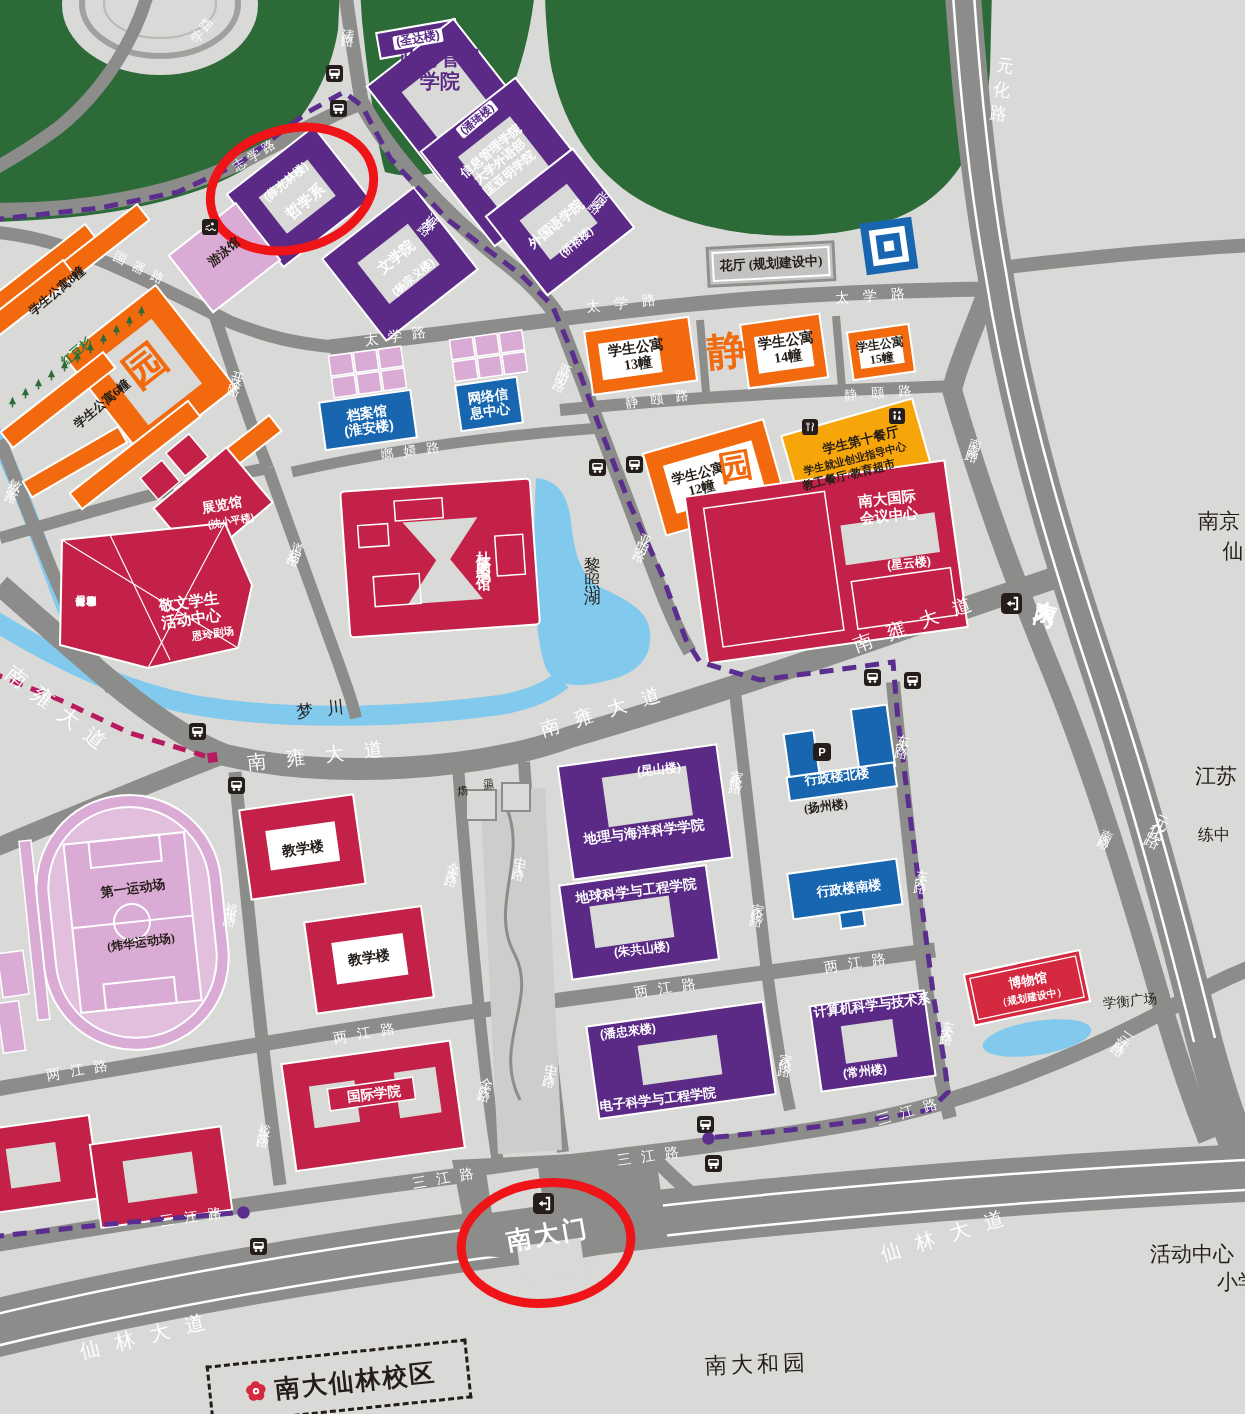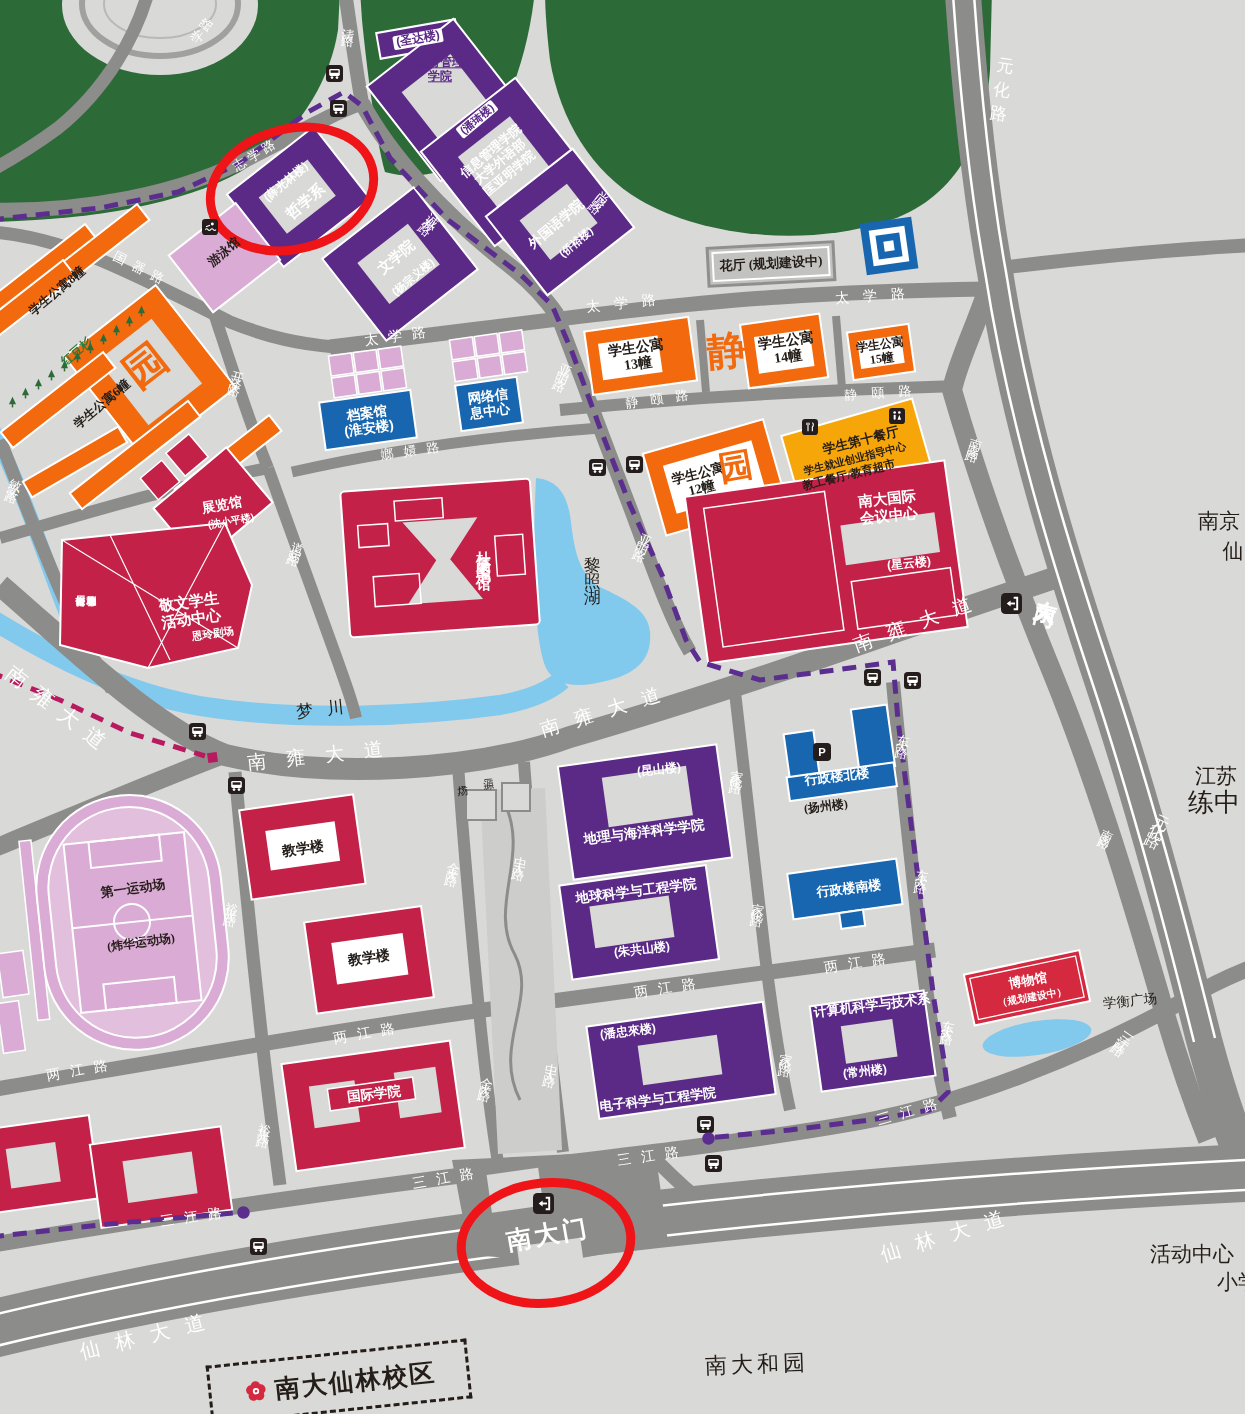--- a/index.html
+++ b/index.html
@@ -405,21 +405,21 @@
       <div class="lbl road" style="left: 196px; top: 1217px; font-size: 14px; letter-spacing: 10px; transform: translate(-50%, -50%) rotate(-8deg);">三江路</div>
       <div class="lbl road" style="left: 448px; top: 1178px; font-size: 14px; letter-spacing: 10px; transform: translate(-50%, -50%) rotate(-10deg);">三江路</div>
       <div class="lbl road" style="left: 653px; top: 1156px; font-size: 14px; letter-spacing: 10px; transform: translate(-50%, -50%) rotate(-8deg);">三江路</div>
       <div class="lbl road" style="left: 912px; top: 1111px; font-size: 14px; letter-spacing: 10px; transform: translate(-50%, -50%) rotate(-16deg);">三江路</div>
       <div class="lbl road v" style="left: 1130px; top: 1032px; font-size: 14px; letter-spacing: 6px; transform: translate(-50%, -50%) rotate(35deg);">三江路</div>
       <div class="lbl road" style="left: 150px; top: 1335px; font-size: 20px; letter-spacing: 16px; transform: translate(-50%, -50%) rotate(-14deg);">仙林大道</div>
       <div class="lbl road" style="left: 950px; top: 1234px; font-size: 20px; letter-spacing: 16px; transform: translate(-50%, -50%) rotate(-17deg);">仙林大道</div>
       <div class="lbl gate v" style="left: 1053px; top: 586px; font-size: 22px; letter-spacing: 2px; transform: translate(-50%, -50%) rotate(15deg);">东大门</div>
       <div class="lbl gate" style="left: 548px; top: 1234px; font-size: 25px; letter-spacing: 3px; transform: translate(-50%, -50%) rotate(-10deg);">南大门</div>
       <div class="lbl purbox" style="left: 418px; top: 39px; font-size: 12px; transform: translate(-50%, -50%) rotate(-10deg);">(圣达楼)</div>
-      <div class="lbl purtxt" style="left: 440px; top: 70px; font-size: 12px; transform: translate(-50%, -50%) rotate(0deg); text-decoration: underline;">政府管理
+      <div class="lbl purtxt" style="left: 440px; top: 70px; font-size: 20px; transform: translate(-50%, -50%) rotate(0deg);">政府管理
 学院</div>
       <div class="lbl wb" style="left: 286px; top: 182px; font-size: 11.5px; transform: translate(-50%, -50%) rotate(-40deg);">(薛光林楼)</div>
       <div class="lbl wb" style="left: 305px; top: 201px; font-size: 15px; transform: translate(-50%, -50%) rotate(-40deg);">哲学系</div>
       <div class="lbl wb" style="left: 500px; top: 162px; font-size: 12.5px; transform: translate(-50%, -50%) rotate(-40deg);">信息管理学院
 大学外语部
 匡亚明学院</div>
       <div class="lbl purbox" style="left: 477px; top: 119px; font-size: 11px; transform: translate(-50%, -50%) rotate(-40deg);">(潘琦楼)</div>
       <div class="lbl wb" style="left: 396px; top: 257px; font-size: 14.5px; transform: translate(-50%, -50%) rotate(-40deg);">文学院</div>
       <div class="lbl wb" style="left: 413px; top: 277px; font-size: 11px; transform: translate(-50%, -50%) rotate(-40deg);">(杨宗义楼)</div>
       <div class="lbl wb" style="left: 556px; top: 224px; font-size: 13.5px; transform: translate(-50%, -50%) rotate(-40deg);">外国语学院</div>
@@ -478,21 +478,21 @@
       <div class="lbl wb" style="left: 865px; top: 1072px; font-size: 12px; transform: translate(-50%, -50%) rotate(-7deg);">(常州楼)</div>
       <div class="lbl wb" style="left: 628px; top: 1032px; font-size: 12px; transform: translate(-50%, -50%) rotate(-7deg);">(潘忠來楼)</div>
       <div class="lbl wb" style="left: 658px; top: 1100px; font-size: 13px; transform: translate(-50%, -50%) rotate(-7deg);">电子科学与工程学院</div>
       <div class="lbl wb" style="left: 374px; top: 1094px; font-size: 13.5px; transform: translate(-50%, -50%) rotate(-7deg);">国际学院</div>
       <div class="lbl bks" style="left: 757px; top: 1364px; font-size: 22px; letter-spacing: 4px; transform: translate(-50%, -50%) rotate(-2deg);">南大和园</div>
       <div class="lbl bks" style="left: 1192px; top: 1255px; font-size: 21px; transform: translate(-50%, -50%) rotate(0deg);">活动中心</div>
       <div class="lbl bks" style="left: 1238px; top: 1283px; font-size: 21px; transform: translate(-50%, -50%) rotate(0deg);">小学</div>
       <div class="lbl bks" style="left: 1219px; top: 522px; font-size: 21px; transform: translate(-50%, -50%) rotate(0deg);">南京</div>
       <div class="lbl bks" style="left: 1233px; top: 552px; font-size: 21px; transform: translate(-50%, -50%) rotate(0deg);">仙</div>
       <div class="lbl bks" style="left: 1216px; top: 777px; font-size: 21px; transform: translate(-50%, -50%) rotate(0deg);">江苏</div>
-      <div class="lbl bks" style="left: 1214px; top: 803px; font-size: 26px; transform: translate(-50%, -50%) rotate(0deg);">练中</div>
+      <div class="lbl bks" style="left: 1214px; top: 835px; font-size: 16px; transform: translate(-50%, -50%) rotate(0deg);">练中</div>
       <svg class="icon" width="17" height="17" style="left: 325.5px; top: 64.5px;">
         <use href="#sym-bus-stop"></use>
       </svg>
       <svg class="icon" width="17" height="17" style="left: 329.5px; top: 99.5px;">
         <use href="#sym-bus-stop"></use>
       </svg>
       <svg class="icon" width="17" height="17" style="left: 588.5px; top: 458.5px;">
         <use href="#sym-bus-stop"></use>
       </svg>
       <svg class="icon" width="17" height="17" style="left: 625.5px; top: 455.5px;">

